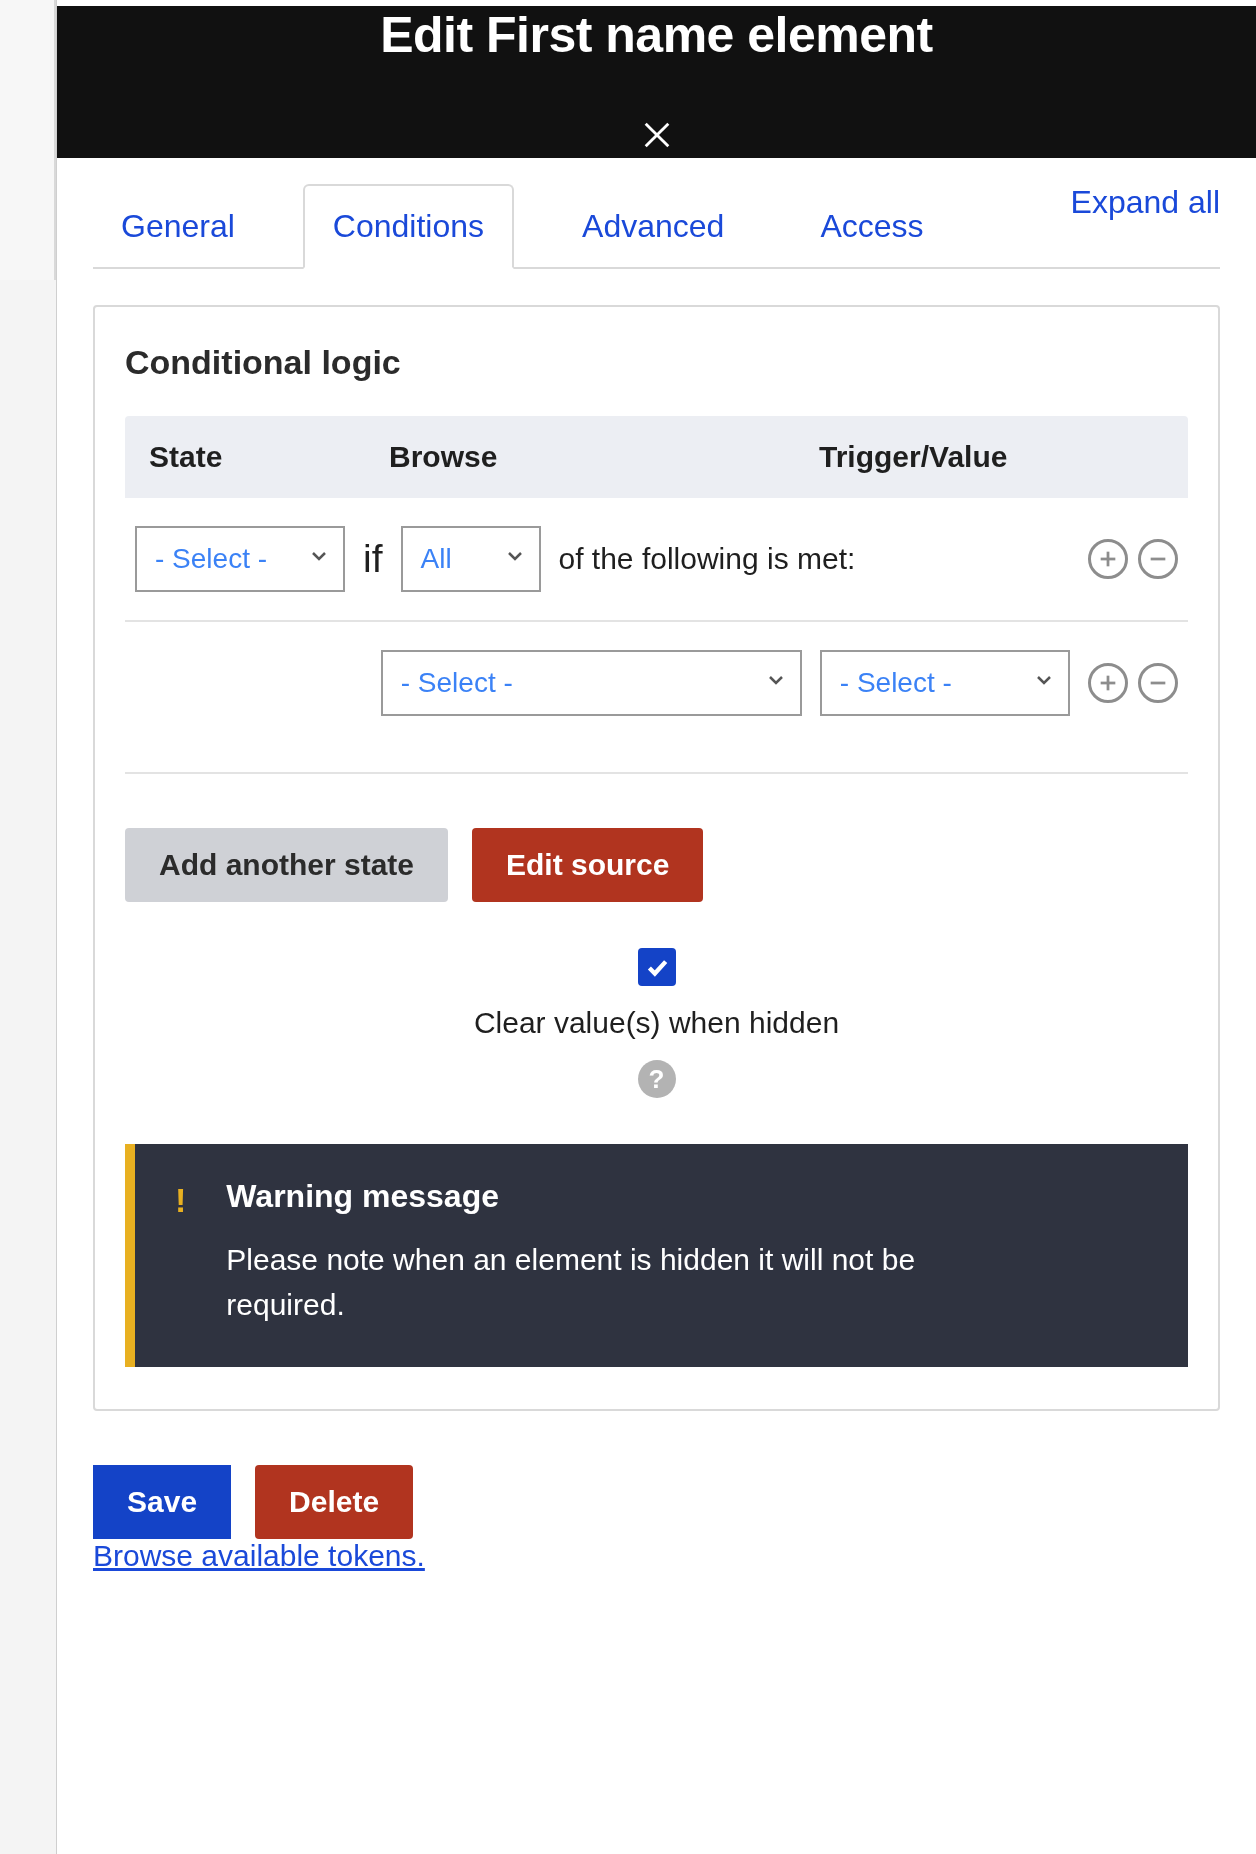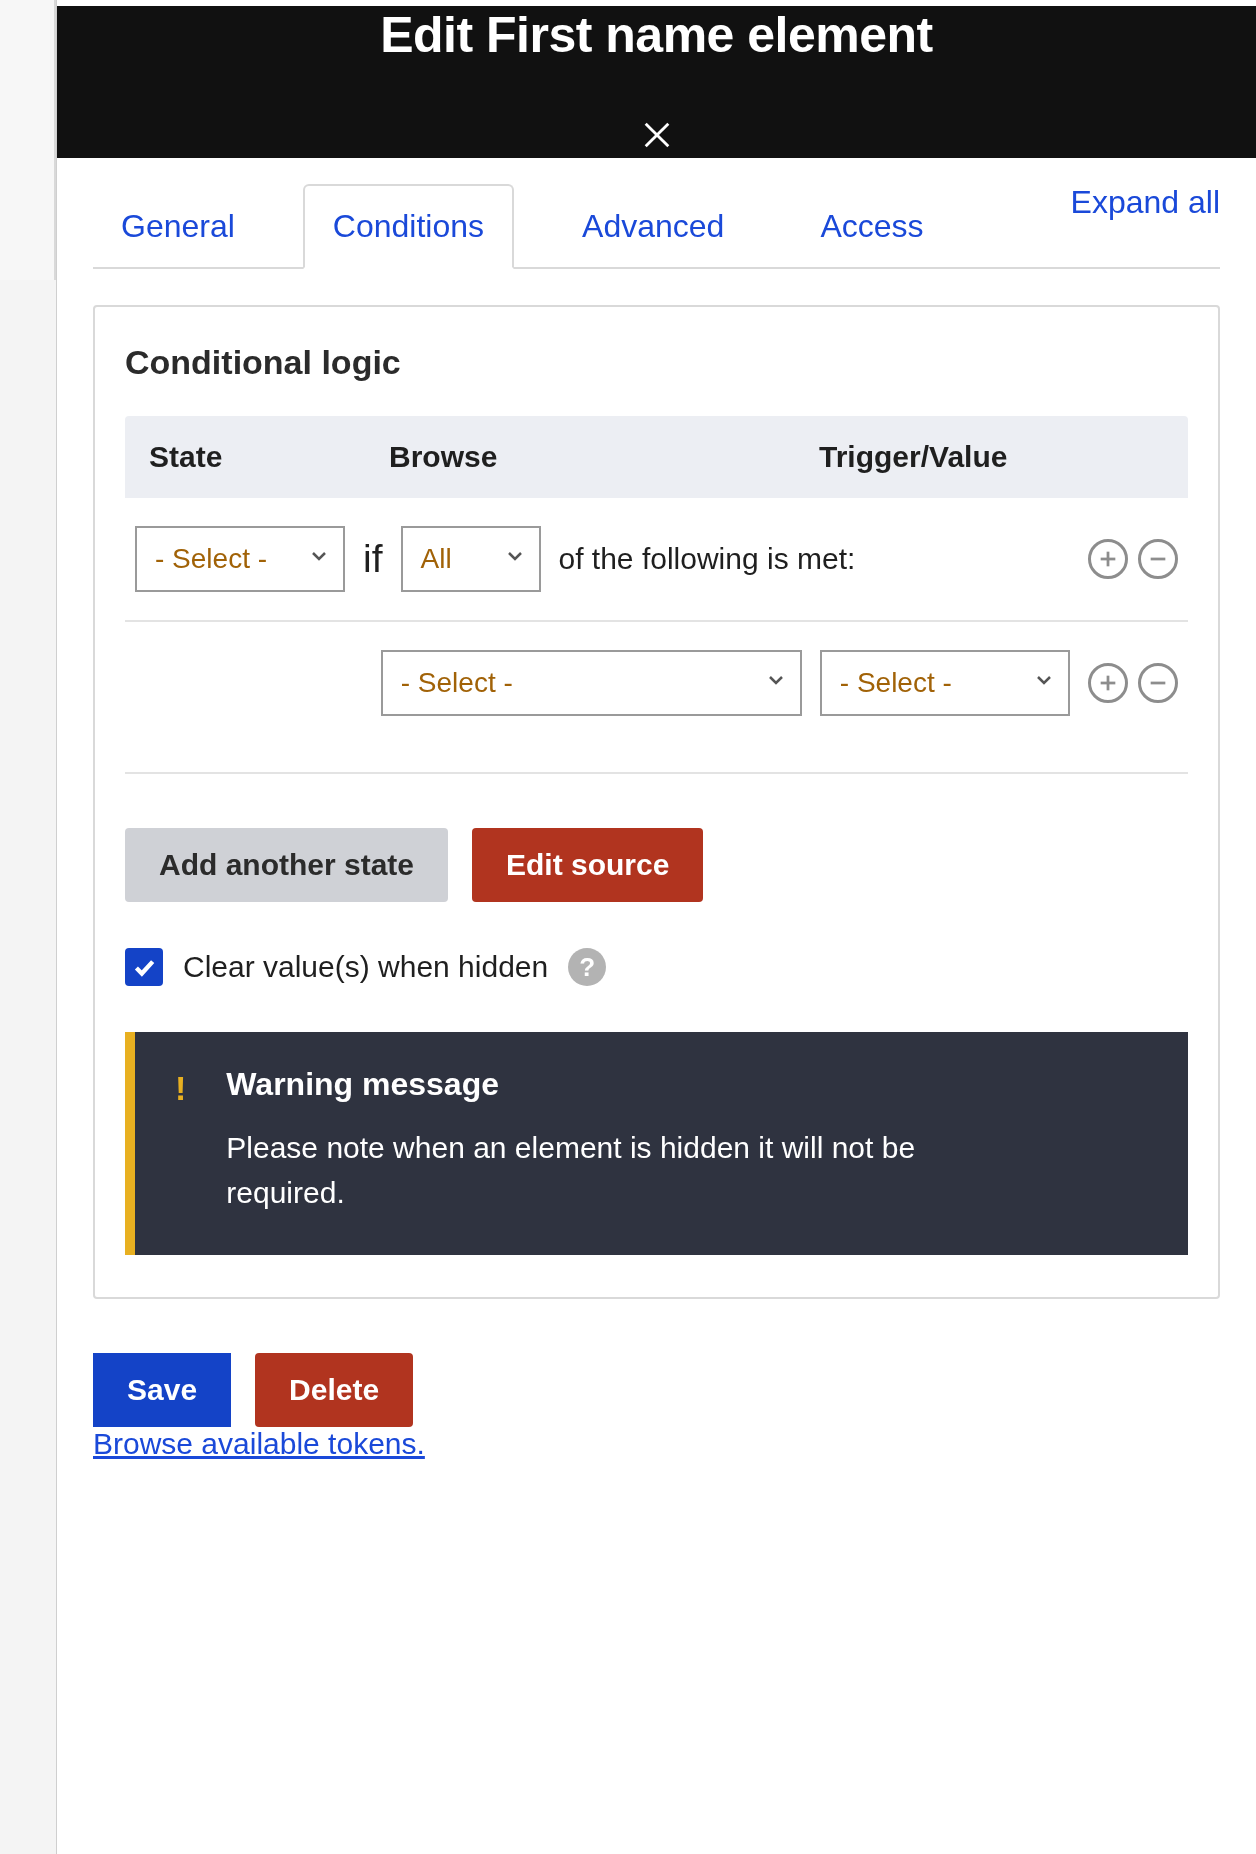--- a/index.html
+++ b/index.html
@@ -32,42 +32,42 @@
   .panel-title { font-size:34px; font-weight:800; color:#2b2b2b; margin-bottom: 34px; }
   .cond-table { border:0; }
   .cond-head { display:flex; background:#eceef3; padding: 24px 24px; font-size:30px; font-weight:800; color:#1f1f1f; border-radius:4px 4px 0 0; }
   .col-state { width: 240px; }
   .col-element { width: 430px; }
   .col-trigger { flex:1; }
   .cond-row { display:flex; align-items:center; padding: 28px 10px 28px 10px; border-bottom:2px solid #e3e3e3; gap:18px; }
   .cond-row.last { border-bottom: none; }
   .cond-row .spacer-state { width: 240px; }
   .select {
-    height: 66px; border:2px solid #9a9a9a; background:#fff; font-size:28px; padding: 0 46px 0 18px; position:relative; display:inline-flex; align-items:center; cursor:pointer; color:#a16207;
+    height: 66px; border:2px solid #9a9a9a; background:#fff; font-size:28px; padding: 0 46px 0 18px; position:relative; display:inline-flex; align-items:center; cursor:pointer; color:#3b82f6;
   }
   .select .chev { position:absolute; right:12px; top:50%; transform:translateY(-50%); }
   .select.sm { width: 210px; }
   .select.all { width: 140px; }
   .select.md { width: 440px; }
   .select.tv { width: 260px; }
   .txt-if { font-size:39px; color:#1f1f1f; }
   .txt-met { font-size:30px; color:#1f1f1f; flex:1; }
   .row-controls { display:flex; gap:10px; margin-left:auto; }
   .circ-btn {
     width:40px; height:40px; border:3px solid #8d8d8d; border-radius:50%; display:inline-flex; align-items:center; justify-content:center; color:#8d8d8d; font-size:28px; cursor:pointer; background:#fff; font-weight:700; line-height:1;
   }
   .divider-row { height: 30px; border-bottom:2px solid #e3e3e3; margin: 0 0 0 0; }
   .btn-row { display:flex; gap:24px; margin-top: 54px; align-items: center; }
   .btn {
     height: 74px; padding: 0 34px; font-size:30px; font-weight:800; display:inline-flex; align-items:center; justify-content:center; cursor:pointer; border:none;
   }
   .btn.gray { background:#cfd1d6; color:#2b2b2b; border-radius:4px; }
   .btn.red { background:#b1341f; color:#fff; border-radius:4px; }
   .btn.blue { background:#1443c7; color:#fff; }
-  .checkbox-row { display:flex; align-items:center; gap:20px; margin-top:46px; }
+  .checkbox-row { display:flex; align-items:center; gap:20px; margin-top:46px;flex-direction:column; }
   .checkbox {
     width:38px; height:38px; background:#1443c7; border-radius:4px; display:inline-flex; align-items:center; justify-content:center; cursor:pointer;
   }
   .checkbox svg { width:26px; height:26px; stroke:#fff; stroke-width:4; fill:none; }
   .checkbox-label { font-size:30px; color:#1f1f1f; }
   .help-badge {
     width:38px; height:38px; border-radius:50%; background:#b3b3b3; color:#fff; font-size:26px; font-weight:800; display:inline-flex; align-items:center; justify-content:center; cursor:pointer;
   }
   .warning-box {
     margin-top:46px; background:#2f3340; border-left:10px solid #e8b021; padding: 34px 40px 40px 40px; color:#fff; display:flex; gap:40px;

